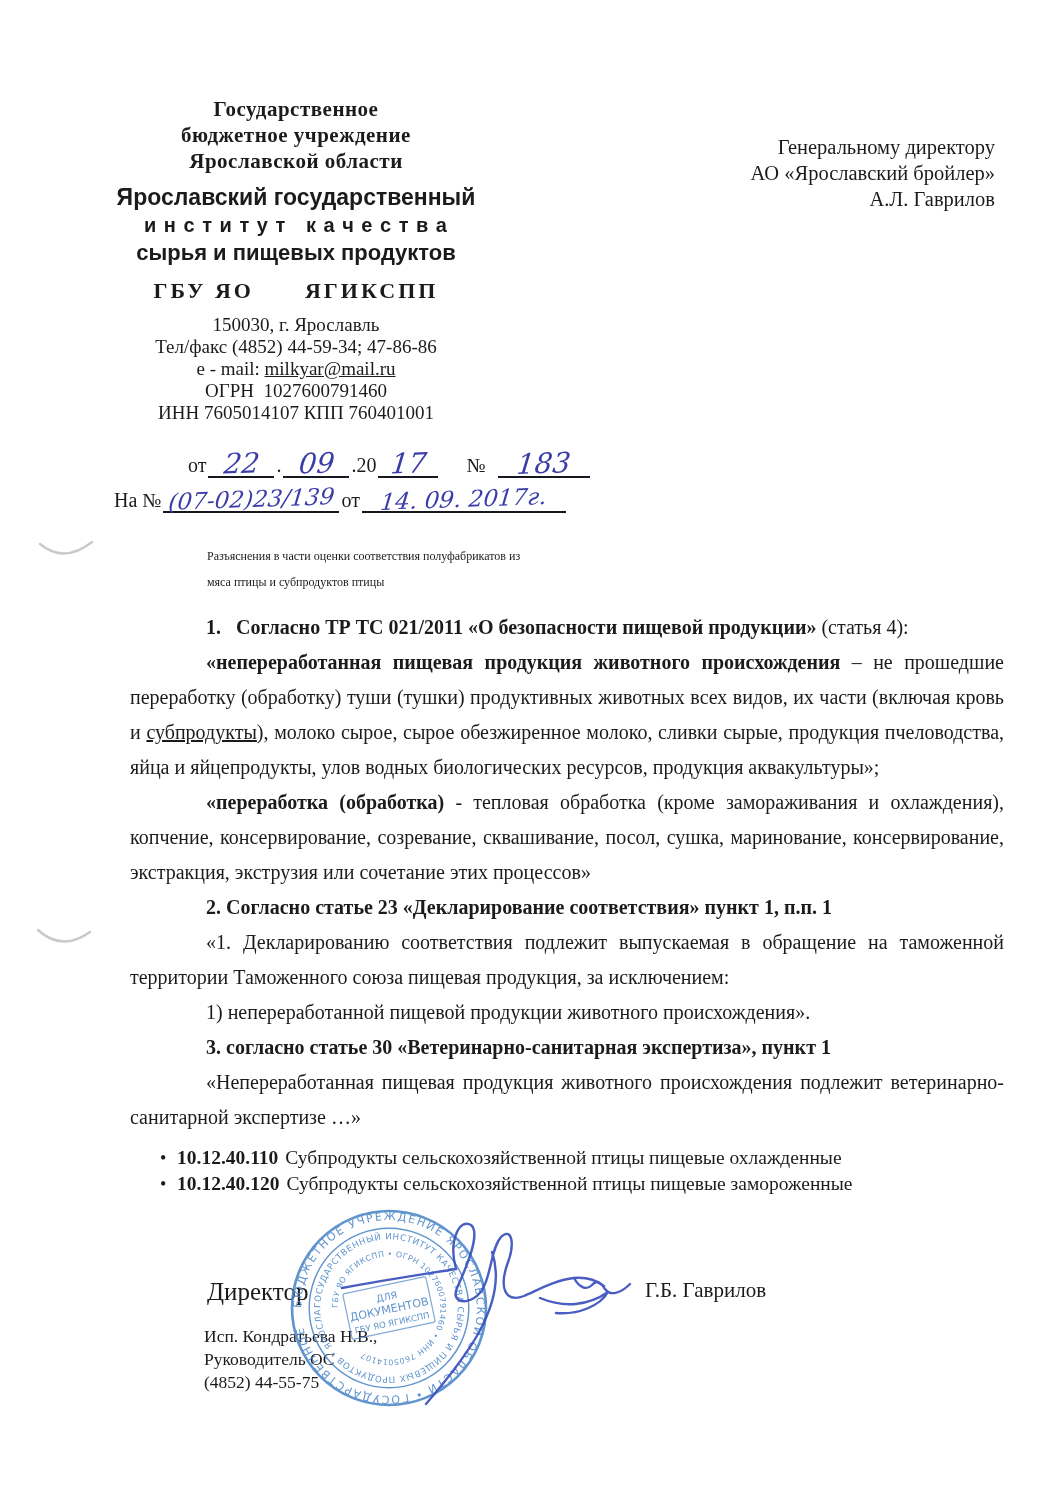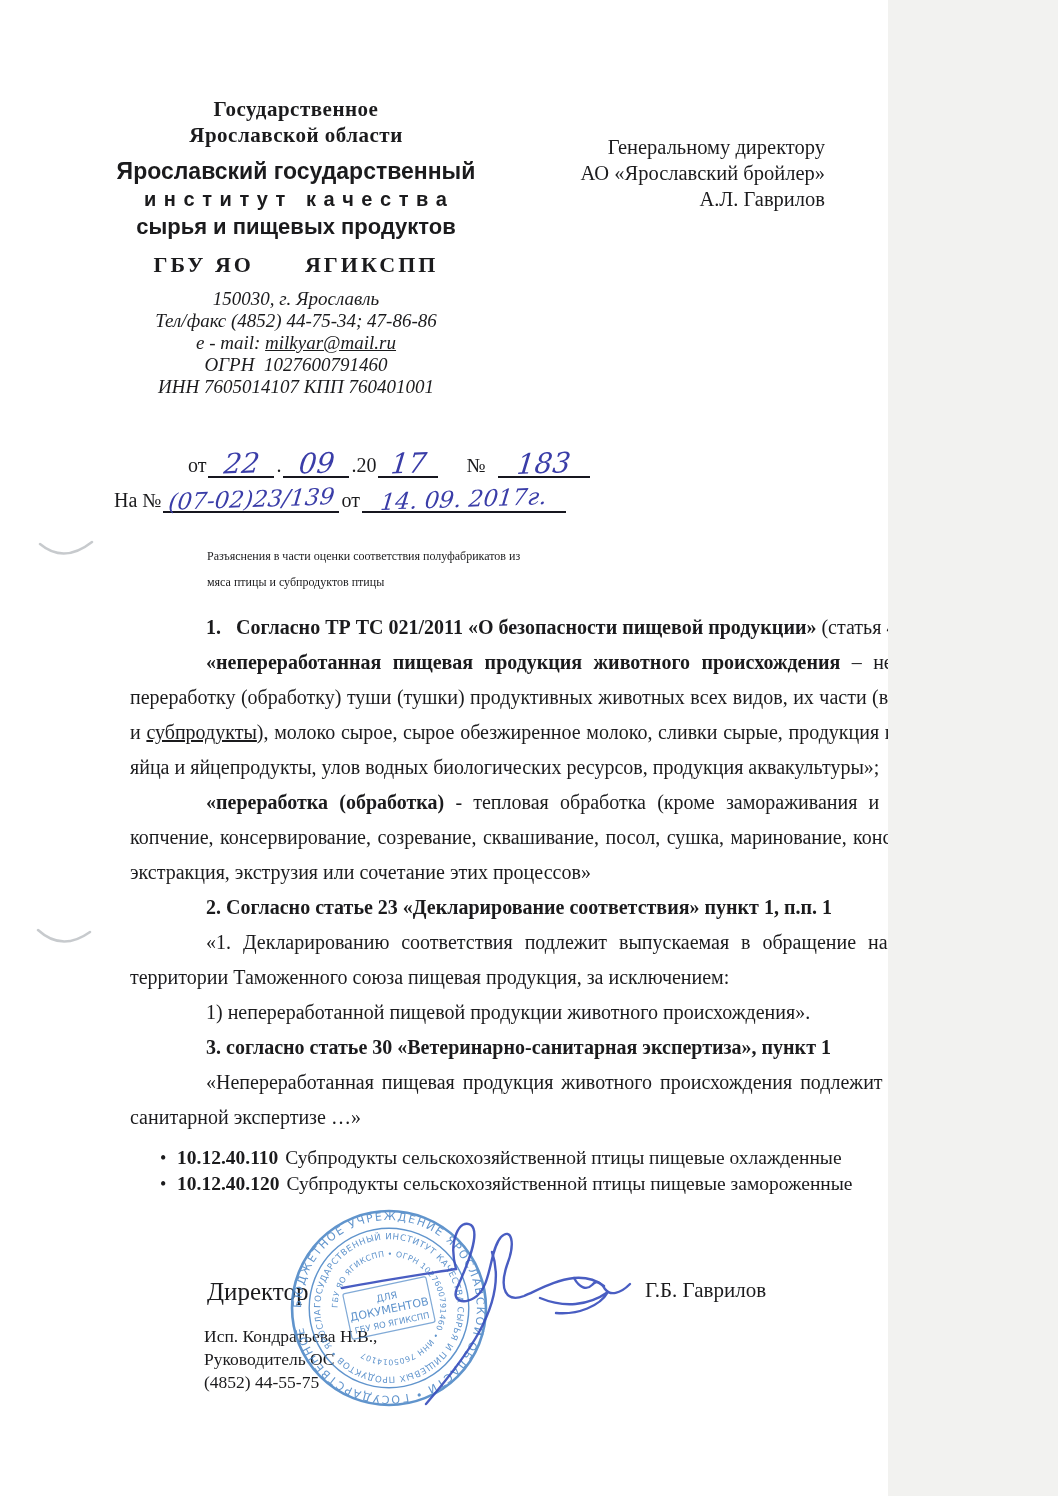--- a/index.html
+++ b/index.html
@@ -1,28 +1,28 @@
 <!DOCTYPE html>
 <html><head>
 <meta charset="utf-8">
 <style>
   html,body{margin:0;padding:0;}
   body{width:1058px;height:1496px;background:#f2f2f0;}
-  .page{position:relative;width:888px;height:1496px;background:#ffffff;overflow:hidden;
+  .page{position:relative;width:1058px;height:1496px;background:#ffffff;overflow:hidden;
         font-family:"Liberation Serif",serif;color:#1b1b1d;}
 
   
   .letterhead{position:absolute;left:62px;top:96px;width:468px;text-align:center;}
   .lh-type{font-weight:bold;font-size:21px;line-height:26px;letter-spacing:.5px;}
   .lh-name{font-family:"Liberation Sans",sans-serif;font-weight:bold;margin-top:9px;}
   .lh-name .n1{font-size:23px;line-height:29px;}
   .lh-name .n2{font-size:20px;line-height:27px;letter-spacing:1px;}
   .lh-name .n3{font-size:22px;line-height:28px;}
   .lh-abbr{font-weight:bold;font-size:22px;letter-spacing:3px;margin-top:11px;}
-  .lh-addr{font-size:19px;line-height:22px;margin-top:10px;font-style:italic;}
+  .lh-addr{font-size:19px;line-height:22px;margin-top:10px;}
   .u{text-decoration:underline;}
 
   
   .addressee{position:absolute;right:63px;top:134px;text-align:right;
              font-size:20.5px;line-height:26px;}
 
   
   .refs{position:absolute;left:112px;top:444px;font-size:20px;}
   .ref-line{display:flex;align-items:flex-end;height:34px;}
   .ref-line.l1{margin-left:74px;}
@@ -64,30 +64,31 @@
   .mark-svg{position:absolute;width:80px;height:42px;opacity:.55;}
   .mark1{left:32px;top:528px;} .mark2{left:28px;top:916px;}
 </style>
 </head>
 <body>
 
 <div class="page">
 
   <div class="letterhead">
     <div class="lh-type">Государственное</div>
+    <div class="lh-type">бюджетное учреждение</div>
     <div class="lh-type">Ярославской области</div>
     <div class="lh-name">
       <div class="n1">Ярославский государственный</div>
       <div class="n2">и н с т и т у т&nbsp;&nbsp;&nbsp;к а ч е с т в а</div>
       <div class="n3">сырья и пищевых продуктов</div>
     </div>
     <div class="lh-abbr">ГБУ ЯО&nbsp;&nbsp;&nbsp;&nbsp;&nbsp;&nbsp;ЯГИКСПП</div>
     <div class="lh-addr">
       <div>150030, г. Ярославль</div>
-      <div>Тел/факс (4852) 44-75-34; 47-86-86</div>
+      <div>Тел/факс (4852) 44-59-34; 47-86-86</div>
       <div><span>e - mail: </span><span class="u">milkyar@mail.ru</span></div>
       <div>ОГРН&nbsp; 1027600791460</div>
       <div>ИНН 7605014107 КПП 760401001</div>
     </div>
   </div>
 
   <div class="addressee">
     <div>Генеральному директору</div>
     <div>АО «Ярославский бройлер»</div>
     <div>А.Л. Гаврилов</div>

